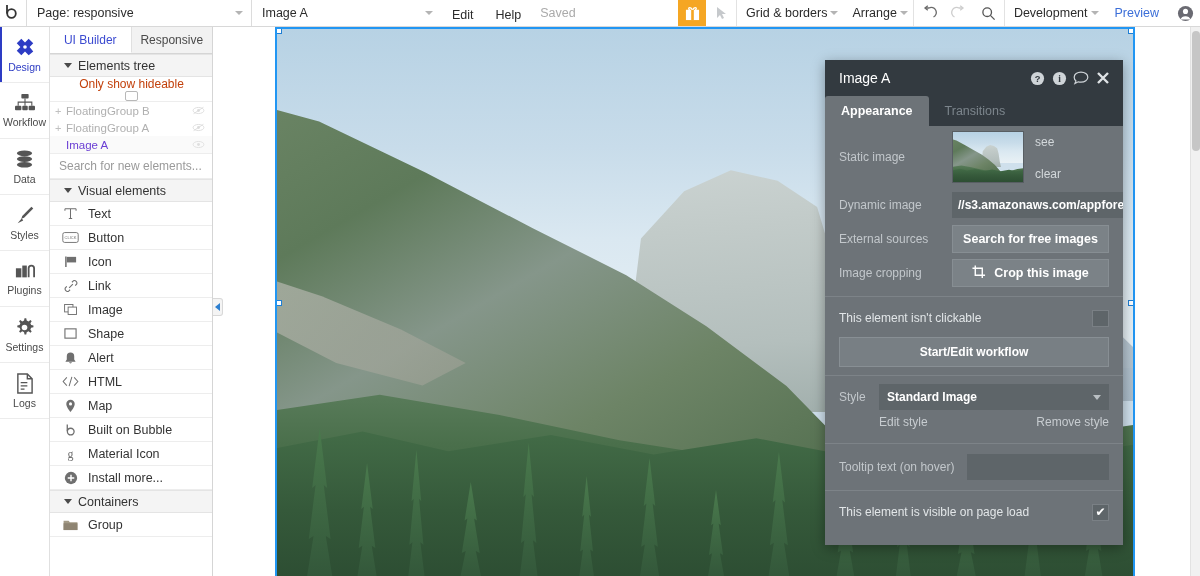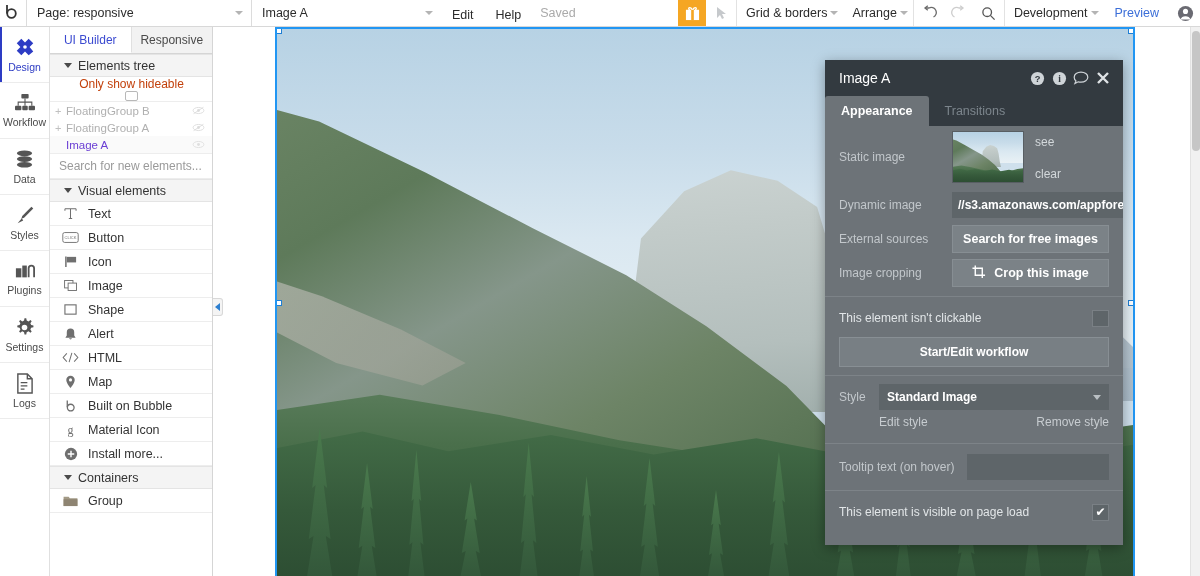--- a/index.html
+++ b/index.html
@@ -555,20 +555,30 @@
     <div class="el-row">
       <span class="el-ico">
         <svg width="14" height="13" viewBox="0 0 15 14">
           <path d="M2 1.5 V13" stroke="#6f6f6f" stroke-width="1.6"></path>
           <path d="M3 2 H13 V8 H3 Z" fill="#6f6f6f"></path>
         </svg>
       </span>
       <span>Icon</span>
     </div>
 
+    <div class="el-row">
+      <span class="el-ico">
+        <svg width="14" height="14" viewBox="0 0 15 15">
+          <path d="M5.5 9.5 L9.5 5.5" stroke="#6f6f6f" stroke-width="1.2"></path>
+          <path d="M8.5 3.5 L10 2 A2.6 2.6 0 0 1 13.5 5.5 L12 7" stroke="#6f6f6f" stroke-width="1.2" fill="none"></path>
+          <path d="M6.5 11.5 L5 13 A2.6 2.6 0 0 1 1.5 9.5 L3 8" stroke="#6f6f6f" stroke-width="1.2" fill="none"></path>
+        </svg>
+      </span>
+      <span>Link</span>
+    </div>
 
     <div class="el-row">
       <span class="el-ico">
         <svg width="14" height="13" viewBox="0 0 15 14">
           <rect x="0.6" y="1.6" width="9" height="8" fill="none" stroke="#6f6f6f" stroke-width="1"></rect>
           <rect x="4.4" y="4.4" width="9" height="8" fill="#fff" stroke="#6f6f6f" stroke-width="1"></rect>
         </svg>
       </span>
       <span>Image</span>
     </div>

